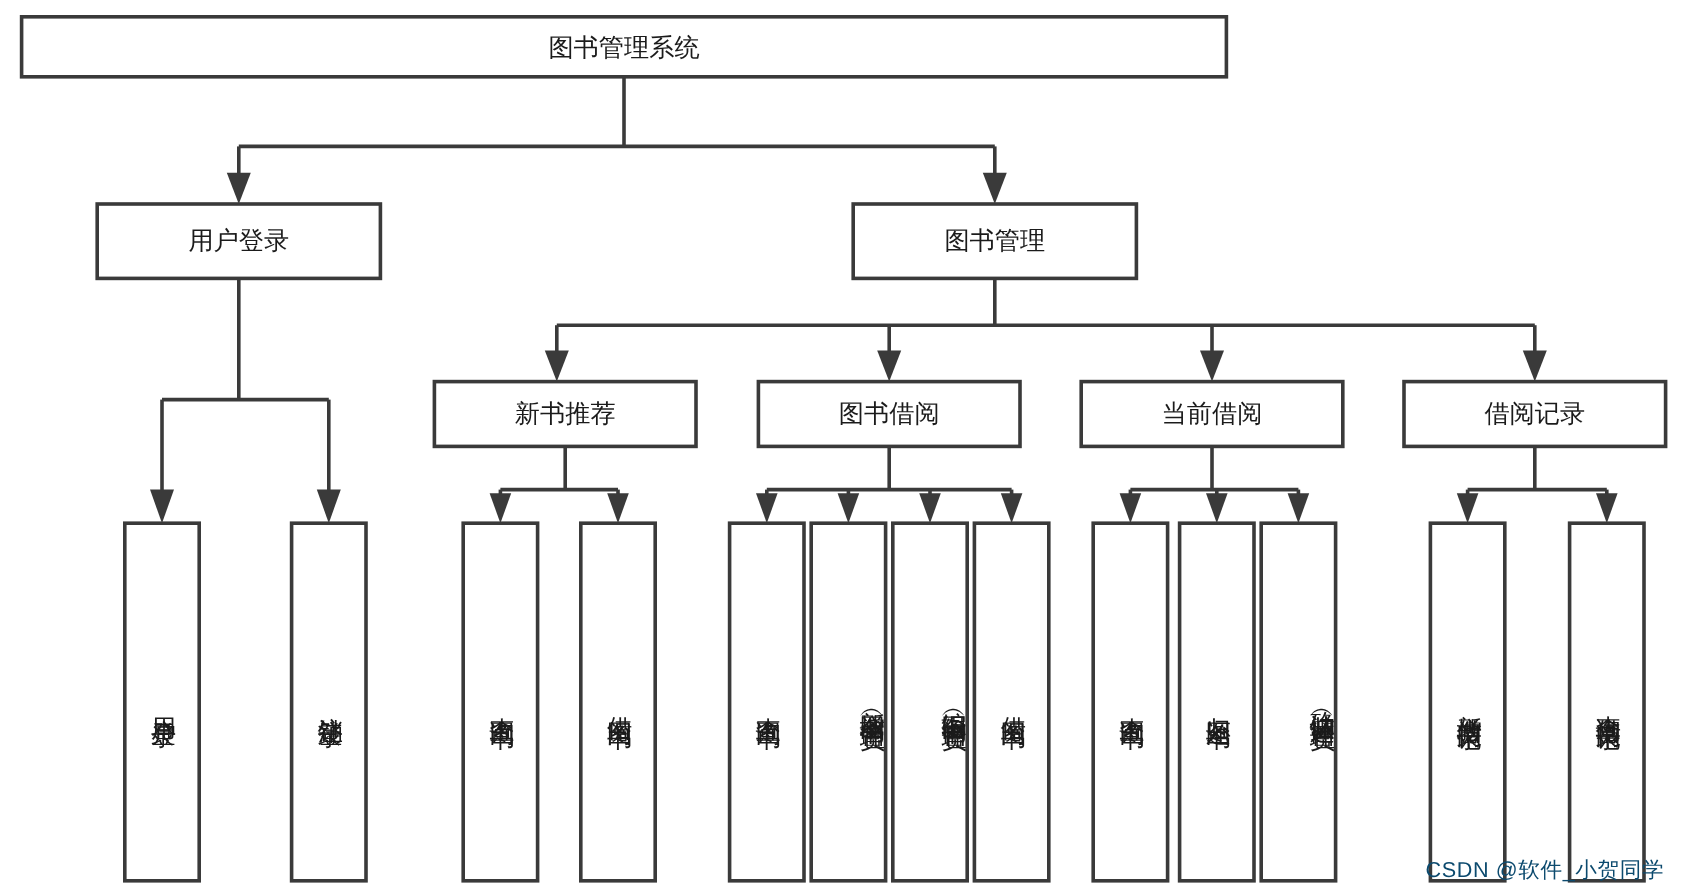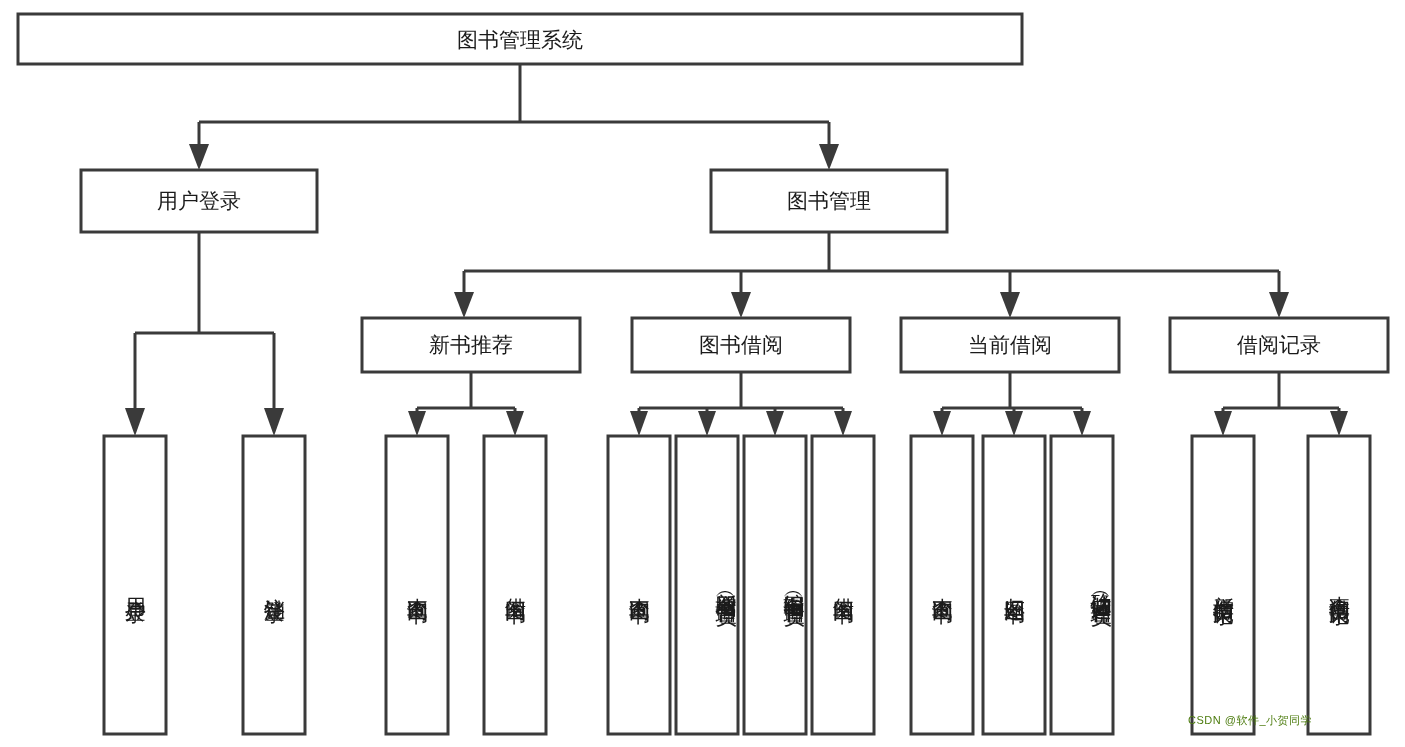--- a/index.html
+++ b/index.html
@@ -61,22 +61,22 @@
     letter-spacing: 2px;
     color: #1b1b1b;
     pointer-events: none;
     white-space: nowrap;
   }
   .watermark {
     position: absolute;
     left: 1188px;
     top: 713px;
     font-family: "Liberation Sans", "DejaVu Sans", sans-serif;
-    font-size: 11px;
-    color: #4d7c0f;
+    font-size: 18px;
+    color: #0c4a6e;
     white-space: nowrap;
     letter-spacing: 0.5px;
   }
 </style>
 </head>
 <body>
 
 <div id="diagram-root">
 
   <svg id="diagram-canvas" viewBox="0 0 1405 747" xmlns="http://www.w3.org/2000/svg">

